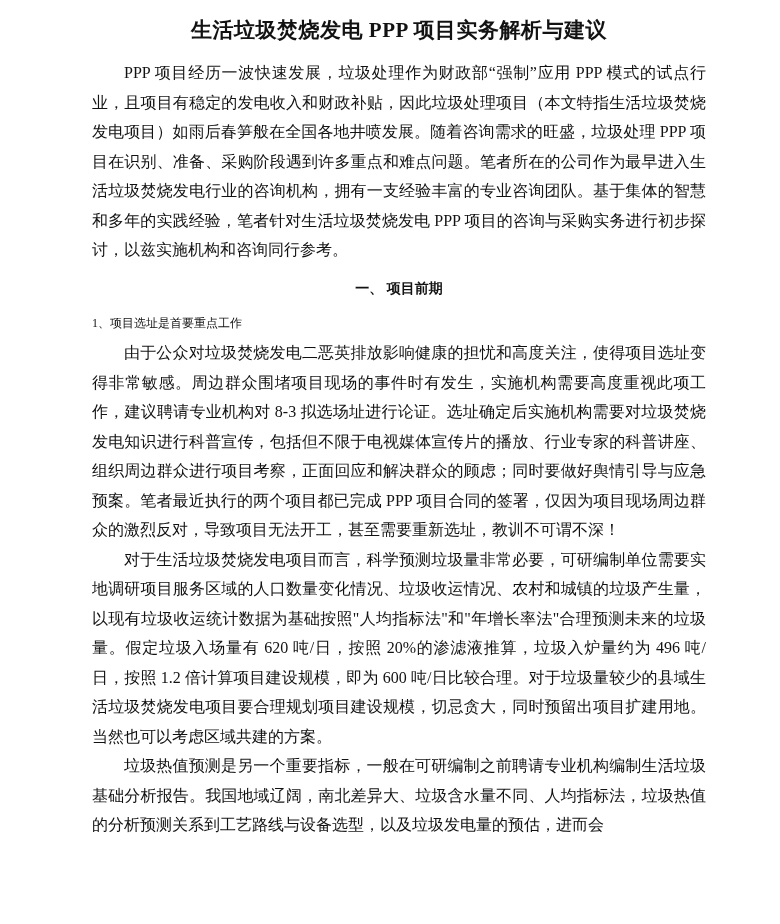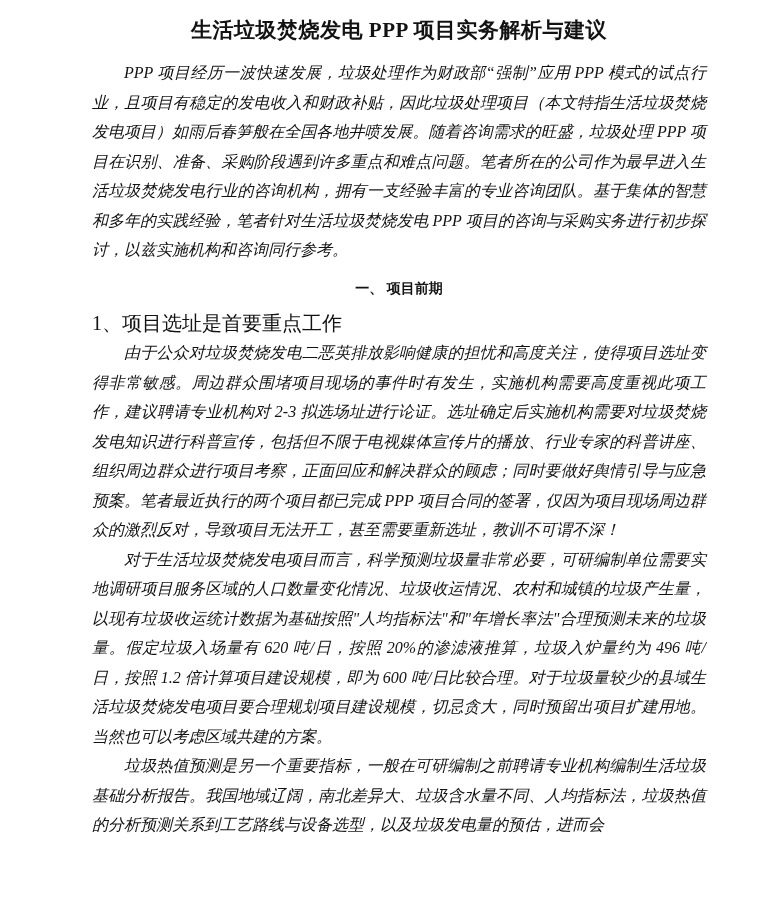--- a/index.html
+++ b/index.html
@@ -29,49 +29,48 @@
     margin: 0 0 13px 0;
     letter-spacing: 0.5px;
   }
   .body-para {
     font-size: 16px;
     line-height: 29.5px;
     text-align: justify;
     text-indent: 32px;
     margin: 0;
     word-break: break-all;
-    font-style: italic;
   }
   .section-heading {
     font-size: 14px;
     font-weight: bold;
     text-align: center;
     line-height: 30px;
     margin: 9px 0 5px 0;
     white-space: pre;
   }
   .subheading {
-    font-size: 20px;
+    font-size: 12px;
     line-height: 29.5px;
     text-align: left;
     text-indent: 0;
     margin: 0;
   }
 </style>
 </head>
 <body>
 
 <div class="page">
   <h1 class="doc-title">生活垃圾焚烧发电 PPP 项目实务解析与建议</h1>
 
   <p class="body-para">PPP 项目经历一波快速发展，垃圾处理作为财政部“强制”应用 PPP 模式的试点行业，且项目有稳定的发电收入和财政补贴，因此垃圾处理项目（本文特指生活垃圾焚烧发电项目）如雨后春笋般在全国各地井喷发展。随着咨询需求的旺盛，垃圾处理 PPP 项目在识别、准备、采购阶段遇到许多重点和难点问题。笔者所在的公司作为最早进入生活垃圾焚烧发电行业的咨询机构，拥有一支经验丰富的专业咨询团队。基于集体的智慧和多年的实践经验，笔者针对生活垃圾焚烧发电 PPP 项目的咨询与采购实务进行初步探讨，以兹实施机构和咨询同行参考。</p>
 
   <h2 class="section-heading">一、 项目前期</h2>
 
   <p class="subheading">1、项目选址是首要重点工作</p>
 
-  <p class="body-para">由于公众对垃圾焚烧发电二恶英排放影响健康的担忧和高度关注，使得项目选址变得非常敏感。周边群众围堵项目现场的事件时有发生，实施机构需要高度重视此项工作，建议聘请专业机构对 2-3 拟选场址进行论证。选址确定后实施机构需要对垃圾焚烧发电知识进行科普宣传，包括但不限于电视媒体宣传片的播放、行业专家的科普讲座、组织周边群众进行项目考察，正面回应和解决群众的顾虑；同时要做好舆情引导与应急预案。笔者最近执行的两个项目都已完成 PPP 项目合同的签署，仅因为项目现场周边群众的激烈反对，导致项目无法开工，甚至需要重新选址，教训不可谓不深！</p>
+  <p class="body-para">由于公众对垃圾焚烧发电二恶英排放影响健康的担忧和高度关注，使得项目选址变得非常敏感。周边群众围堵项目现场的事件时有发生，实施机构需要高度重视此项工作，建议聘请专业机构对 8-3 拟选场址进行论证。选址确定后实施机构需要对垃圾焚烧发电知识进行科普宣传，包括但不限于电视媒体宣传片的播放、行业专家的科普讲座、组织周边群众进行项目考察，正面回应和解决群众的顾虑；同时要做好舆情引导与应急预案。笔者最近执行的两个项目都已完成 PPP 项目合同的签署，仅因为项目现场周边群众的激烈反对，导致项目无法开工，甚至需要重新选址，教训不可谓不深！</p>
 
 
   <p class="body-para">对于生活垃圾焚烧发电项目而言，科学预测垃圾量非常必要，可研编制单位需要实地调研项目服务区域的人口数量变化情况、垃圾收运情况、农村和城镇的垃圾产生量，以现有垃圾收运统计数据为基础按照"人均指标法"和"年增长率法"合理预测未来的垃圾量。假定垃圾入场量有 620 吨/日，按照 20%的渗滤液推算，垃圾入炉量约为 496 吨/日，按照 1.2 倍计算项目建设规模，即为 600 吨/日比较合理。对于垃圾量较少的县域生活垃圾焚烧发电项目要合理规划项目建设规模，切忌贪大，同时预留出项目扩建用地。当然也可以考虑区域共建的方案。</p>
 
   <p class="body-para">垃圾热值预测是另一个重要指标，一般在可研编制之前聘请专业机构编制生活垃圾基础分析报告。我国地域辽阔，南北差异大、垃圾含水量不同、人均指标法，垃圾热值的分析预测关系到工艺路线与设备选型，以及垃圾发电量的预估，进而会</p>
 </div>
 
 </body></html>

